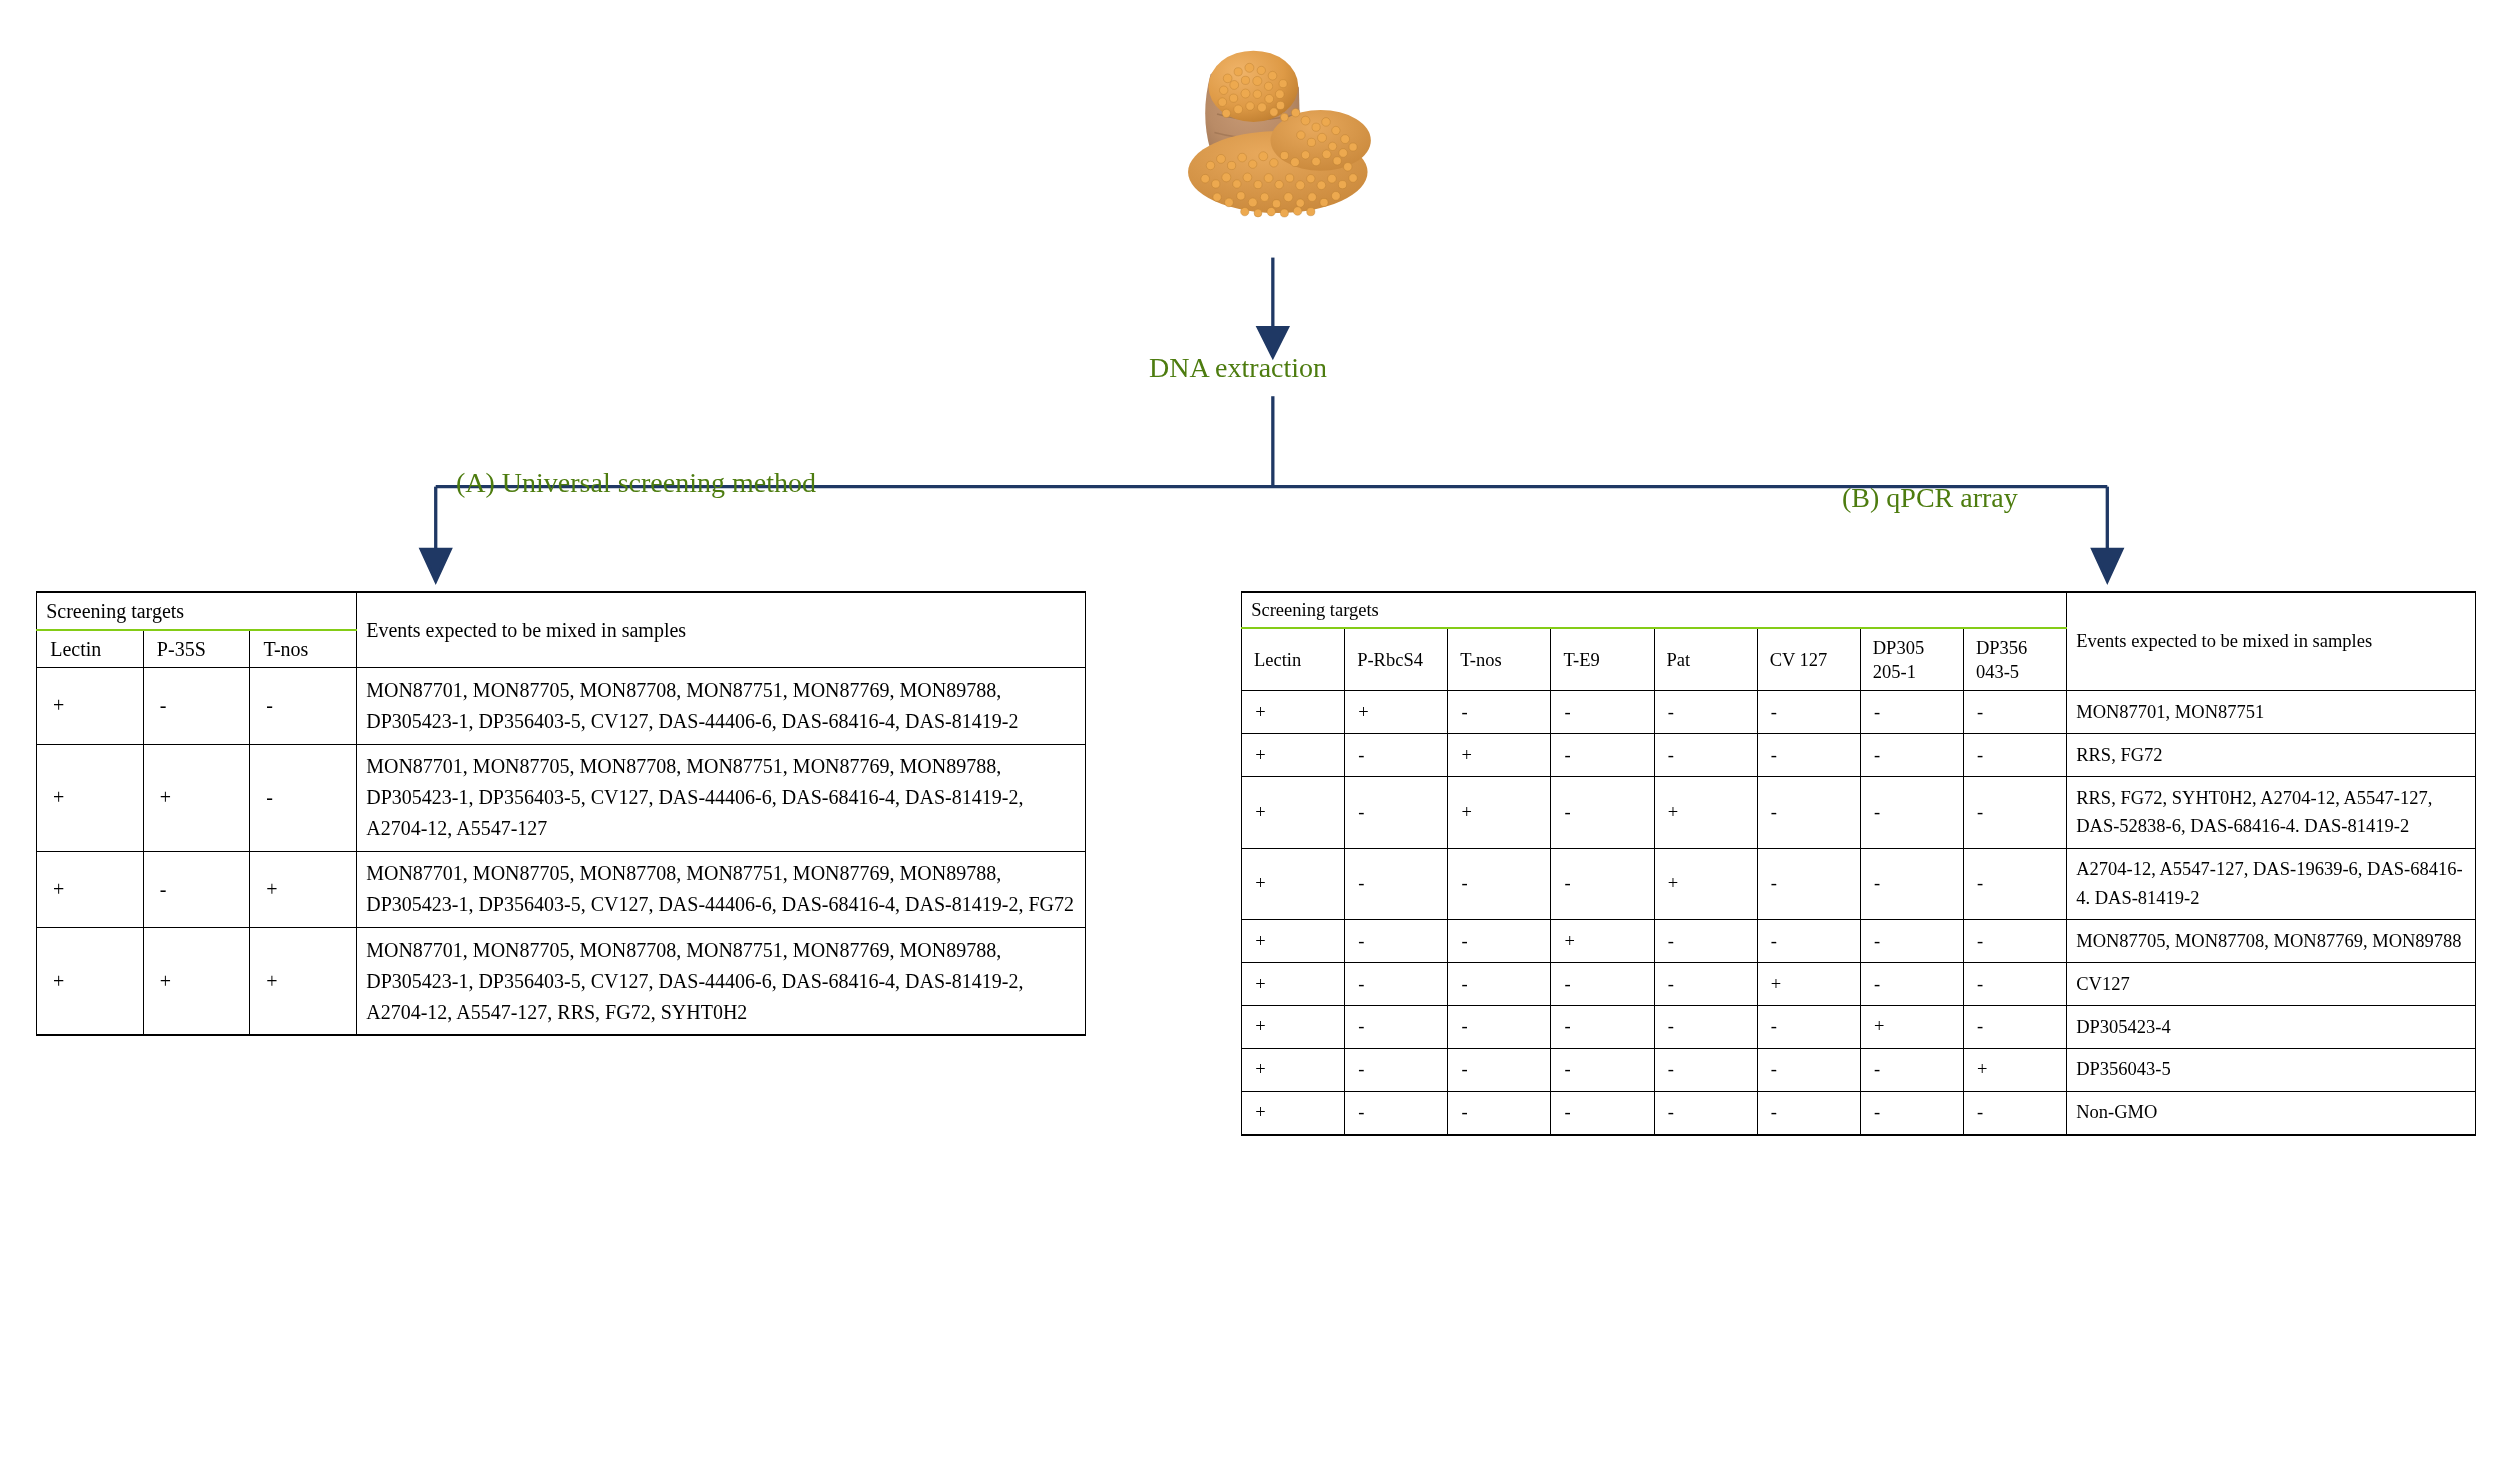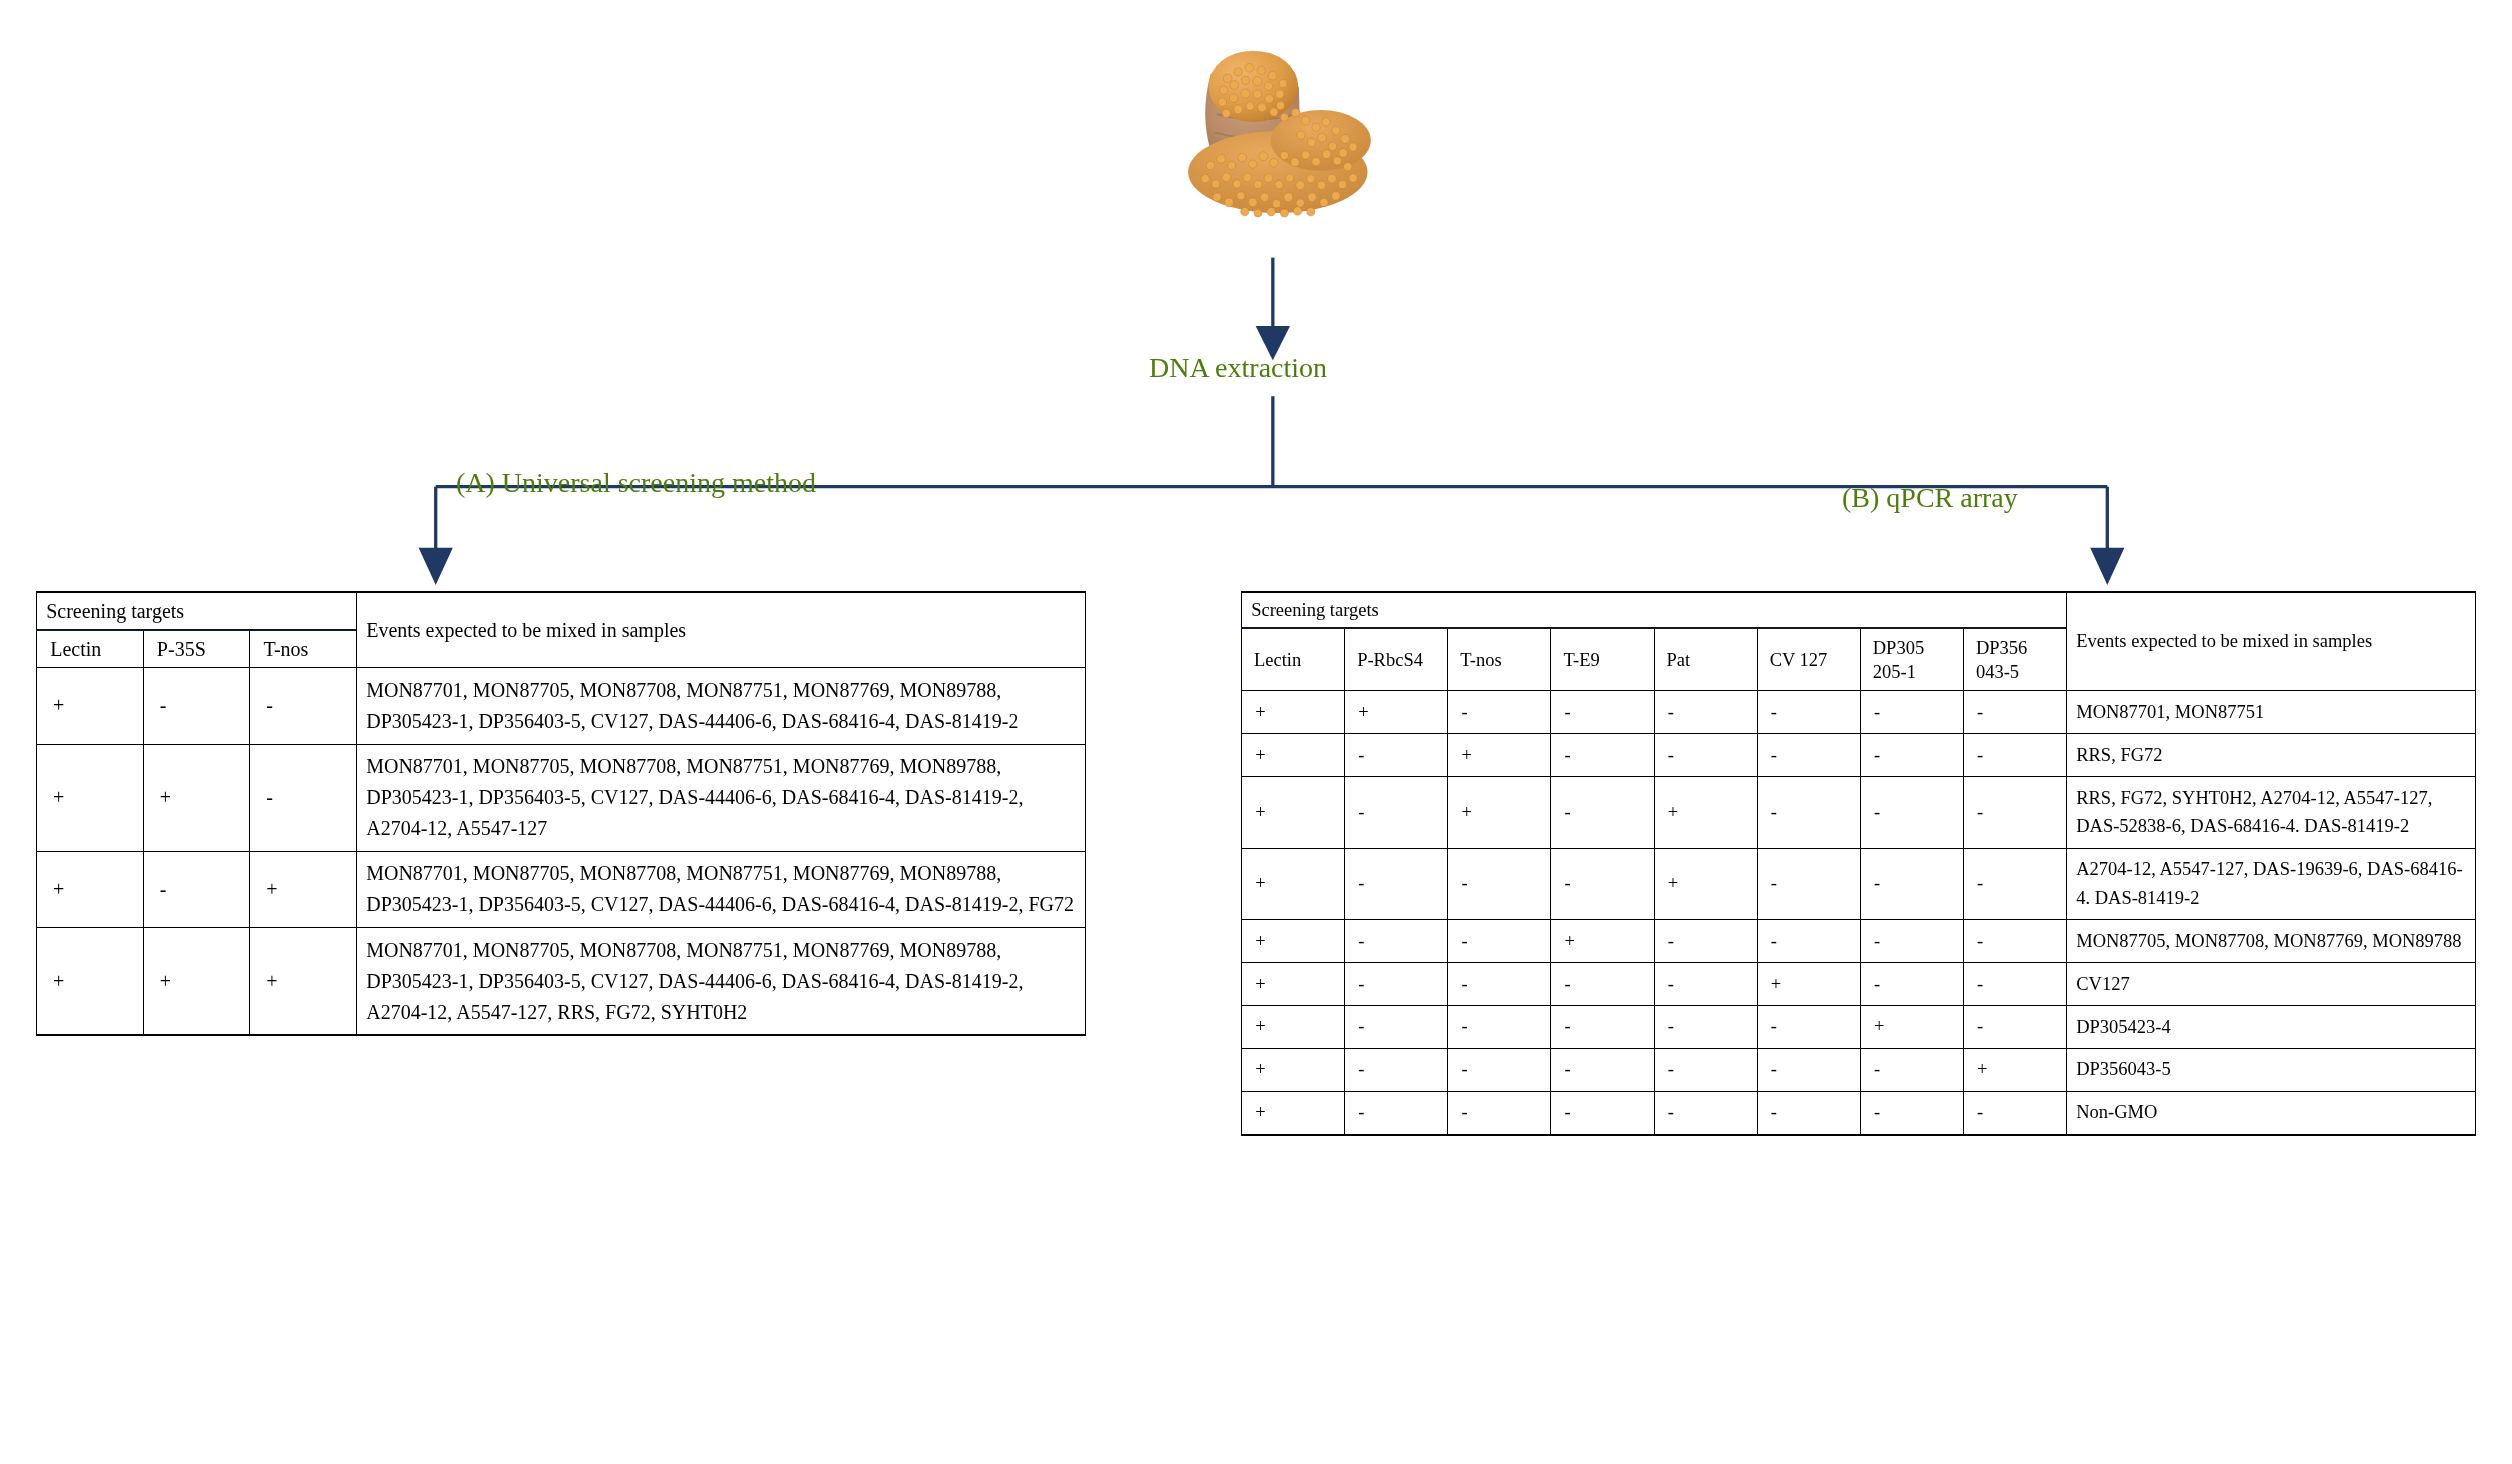--- a/index.html
+++ b/index.html
@@ -53,21 +53,21 @@
   .screening-table th {
     border: 1.3px solid #000;
     font-weight: normal;
     text-align: left;
     vertical-align: middle;
     padding: 6.6px 9.2px;
     color: #000;
     background: #fff;
   }
   .screening-table .hdr-group {
-    border-bottom: 2px solid #0f172a;
+    border-bottom: 2px solid #84cc16;
   }
   .screening-table .thick-top { border-top: 2.6px solid #000; }
   .screening-table .thick-bottom { border-bottom: 2.6px solid #000; }
 
   
   #table-a {
     left: 36px; top: 591px;
     width: 1050px;
     font-size: 20px;
   }

